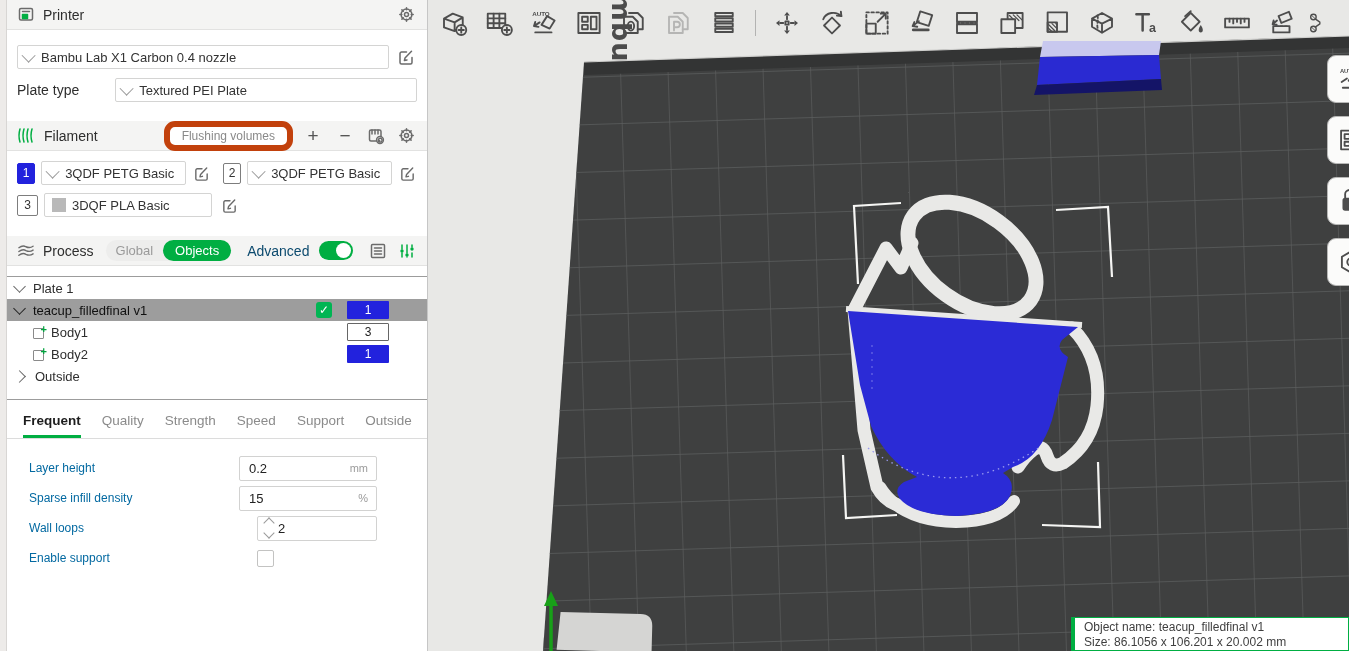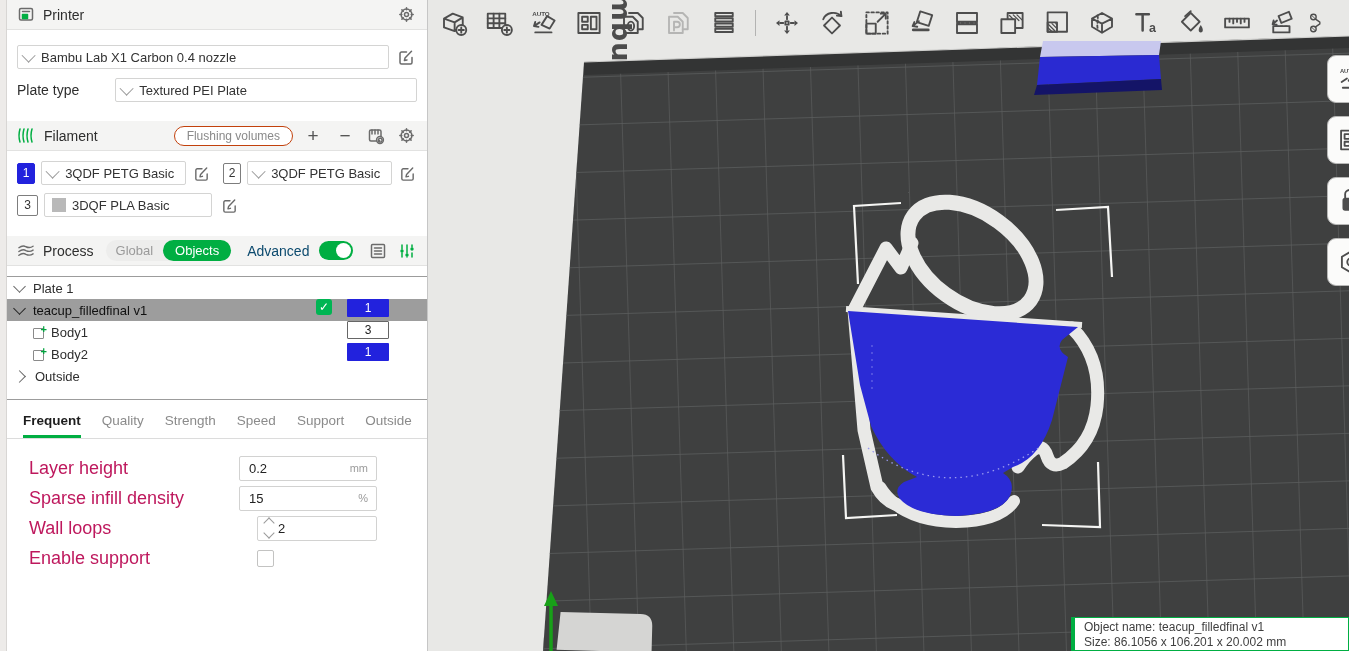--- a/index.html
+++ b/index.html
@@ -14,21 +14,21 @@
   .spacer{flex:1;}
   .iconbtn{width:22px;height:22px;display:flex;align-items:center;justify-content:center;cursor:pointer;}
   svg.ic{stroke:#6b6b6b;fill:none;stroke-width:1.5;stroke-linecap:round;stroke-linejoin:round;}
   .combo{height:24px;border:1px solid #d4d4d3;background:#fff;display:flex;align-items:center;padding:0 7px;gap:6px;box-sizing:border-box;border-radius:2px;}
   .combo .txt{white-space:nowrap;overflow:hidden;font-size:13px;color:#333;}
   .chev{width:9px;height:9px;border-left:1.6px solid #9a9a9a;border-bottom:1.6px solid #9a9a9a;transform:rotate(-45deg) translateY(-2px);flex:0 0 auto;}
   .row{display:flex;align-items:center;}
   .printer-row{margin:15px 10px 0 10px;gap:6px;}
   .plate-row{margin:9px 10px 0 10px;gap:14px;}
   .plate-row .lab{width:86px;font-size:14px;color:#2e2e2e;}
-  .pill{border:1px solid #c2410c;border-radius:11px;color:#8a8a8a;font-size:12px;padding:2px 12px;background:#fff;cursor:pointer;}
+  .pill{border:6px solid #c2410c;border-radius:11px;color:#8a8a8a;font-size:12px;padding:2px 12px;background:#fff;cursor:pointer;}
   .pm{font-size:19px;color:#555;width:24px;text-align:center;cursor:pointer;line-height:20px;}
   .fil-row{margin:10px 10px 0 10px;gap:6px;}
   .fnum{width:21px;height:21px;border:1px solid #7d7d7d;display:flex;align-items:center;justify-content:center;font-size:12px;box-sizing:border-box;border-radius:2px;background:#fff;color:#333;cursor:pointer;}
   .fnum.blue{background:#2222dd;border-color:#2222dd;color:#fff;}
   .fcombo{width:168px;}
   .swatch{width:14px;height:14px;background:#b9b9b9;flex:0 0 auto;}
   
   .scope{display:flex;align-items:center;background:#ededec;border-radius:12px;margin-left:4px;cursor:pointer;}
   .scope .g{padding:3px 10px;color:#9a9a9a;font-size:13px;}
   .scope .o{padding:3px 12px;background:#00ae42;color:#fff;border-radius:12px;font-size:13px;}
@@ -38,21 +38,21 @@
   
   .listbox{border:1px solid #9c9c9c;border-left:none;border-right:none;margin-top:10px;}
   .search{display:flex;align-items:center;height:22px;padding:0 8px;gap:6px;border-bottom:1px solid #d7d7d6;background:#fff;}
   .search input{flex:1;border:none;outline:none;font-size:12.5px;color:#444;font-family:inherit;background:transparent;}
   .xclear{width:15px;height:15px;border-radius:50%;background:#b9b9b8;color:#fff;font-size:11px;line-height:15px;text-align:center;cursor:pointer;}
   .thead{display:flex;align-items:center;height:24px;border-bottom:1px solid #dedede;font-size:13px;color:#2e2e2e;}
   .thead .cname{flex:1;padding-left:12px;}
   .thead .ccheck{width:26px;border-left:1px solid #e3e3e3;height:100%;}
   .thead .cfila{width:62px;border-left:1px solid #e3e3e3;height:100%;display:flex;align-items:center;justify-content:center;}
   .thead .cend{width:28px;border-left:1px solid #e3e3e3;height:100%;}
-  .trow{display:flex;height:22px;cursor:pointer;}
+  .trow{display:flex;align-items:center;height:22px;cursor:pointer;}
   .trow .nm{flex:1;display:flex;align-items:center;gap:5px;font-size:13px;color:#2e2e2e;}
   .twisty{width:8px;height:8px;border-right:1.5px solid #666;border-bottom:1.5px solid #666;display:inline-block;flex:0 0 auto;}
   .twisty.open{transform:rotate(45deg);margin:0 4px 3px 8px;}
   .twisty.closed{transform:rotate(-45deg);margin:0 4px 0 8px;}
   .trow.sel{background:#9d9d9d;}
   .trow.sel .nm{color:#101010;}
   .ckwrap{width:26px;display:flex;justify-content:center;}
   .gcheck{width:16px;height:16px;background:#00b553;border-radius:3px;color:#fff;font-size:12px;line-height:16px;text-align:center;}
   .badgewrap{width:62px;display:flex;justify-content:center;}
   .badge{width:42px;height:18px;font-size:12px;display:flex;align-items:center;justify-content:center;border-radius:1px;}
@@ -62,21 +62,21 @@
   .part-ic{width:13px;height:13px;position:relative;margin-left:26px;flex:0 0 auto;}
   .part-ic .bx{position:absolute;left:0;bottom:0;width:9px;height:9px;border:1.3px solid #8a8a8a;border-radius:1px;}
   .part-ic .pl{position:absolute;right:-1px;top:-2px;color:#00a33e;font-size:11px;font-weight:bold;line-height:10px;}
   
   .tabs{display:flex;gap:21px;padding:10px 0 0 16px;border-bottom:1px solid #dcdcdc;margin-top:3px;}
   .tab{padding-bottom:7px;color:#8b8b8b;font-size:13.5px;cursor:pointer;}
   .tab.active{color:#1d1d1d;font-weight:bold;border-bottom:3px solid #00ae42;}
   
   .params{margin-top:14px;}
   .prow{display:flex;align-items:center;height:30px;padding:0 50px 0 22px;}
-  .prow .lab{flex:1;font-size:18px;color:#be185d;}
+  .prow .lab{flex:1;font-size:12px;color:#0369a1;}
   .uinput{width:138px;height:25px;border:1px solid #d2d2d1;display:flex;align-items:center;box-sizing:border-box;background:#fff;border-radius:2px;}
   .uinput .val{flex:1;padding-left:9px;font-size:13px;color:#222;}
   .uinput .unit{padding-right:8px;font-size:11px;color:#9b9b9b;}
   .spin{width:120px;height:25px;border:1px solid #d2d2d1;display:flex;align-items:center;box-sizing:border-box;background:#fff;border-radius:2px;}
   .spin .arr{display:flex;flex-direction:column;gap:2px;padding:0 5px 0 7px;}
   .spin .a{width:7px;height:7px;border-left:1.4px solid #9a9a9a;border-top:1.4px solid #9a9a9a;}
   .spin .a.up{transform:rotate(45deg);}
   .spin .a.dn{transform:rotate(225deg);}
   .spin .val{font-size:13px;color:#222;}
   .cbox{width:15px;height:15px;border:1px solid #c3c3c2;background:#fff;border-radius:2px;cursor:pointer;}

